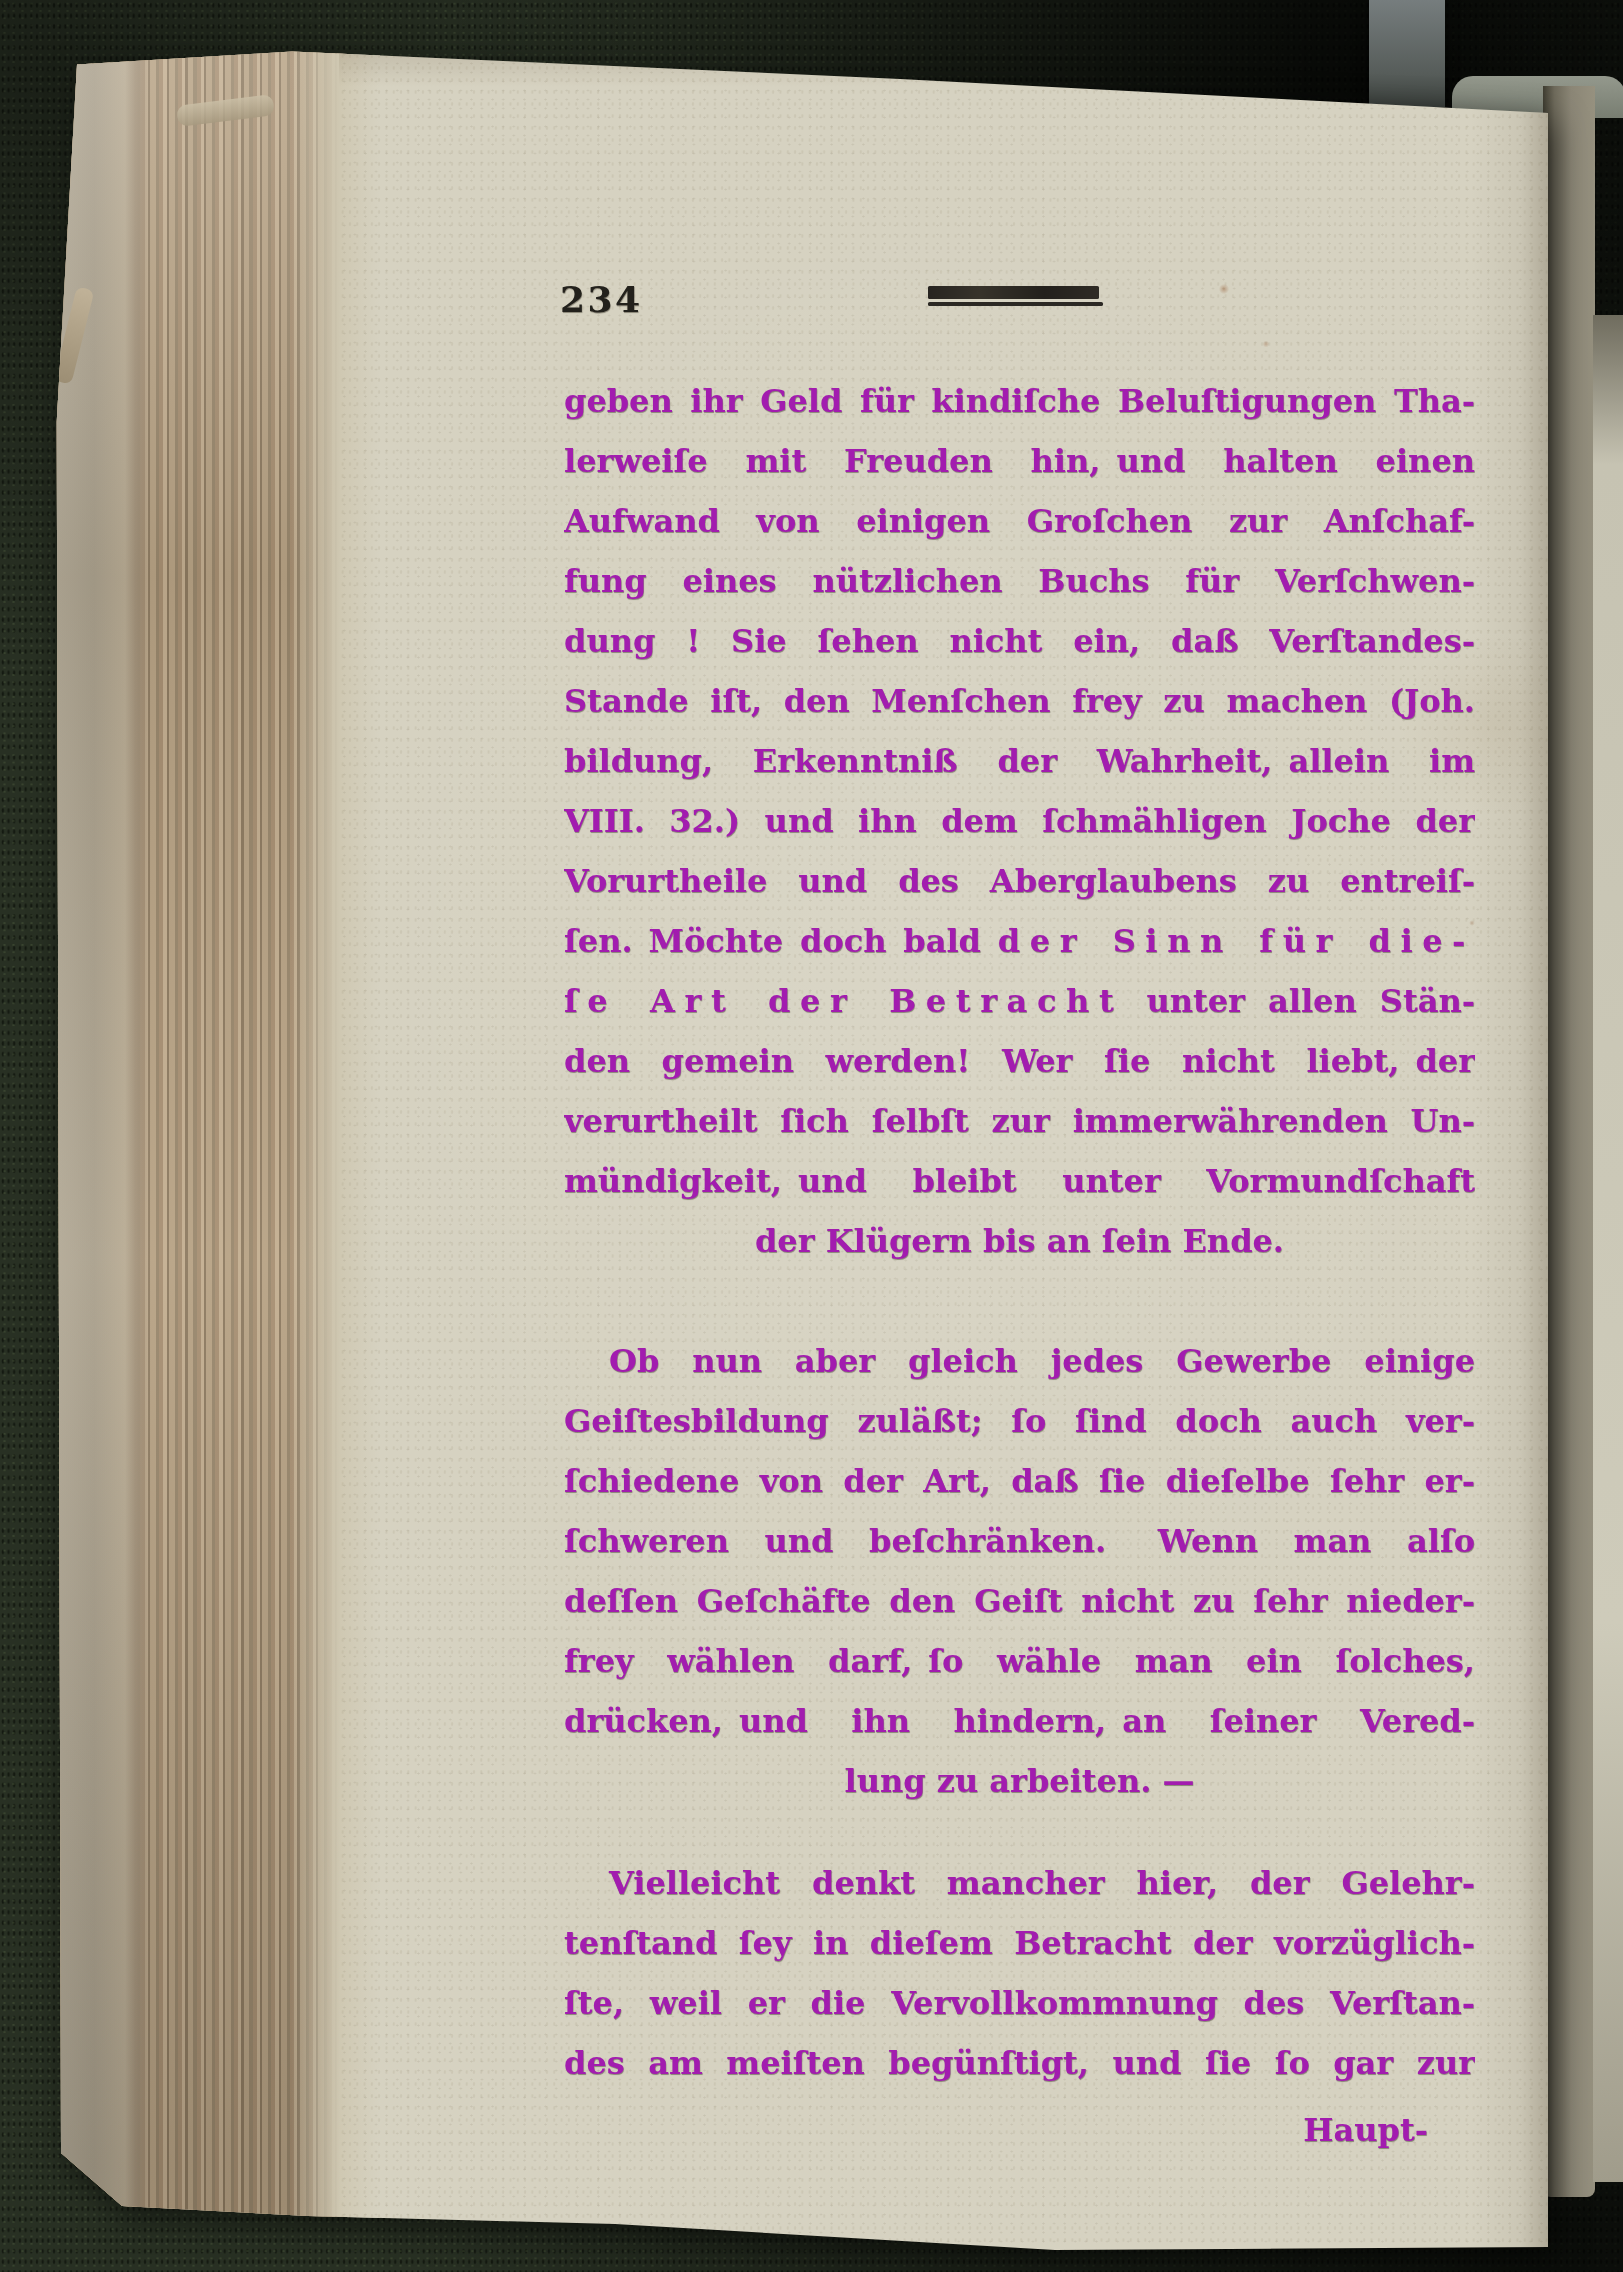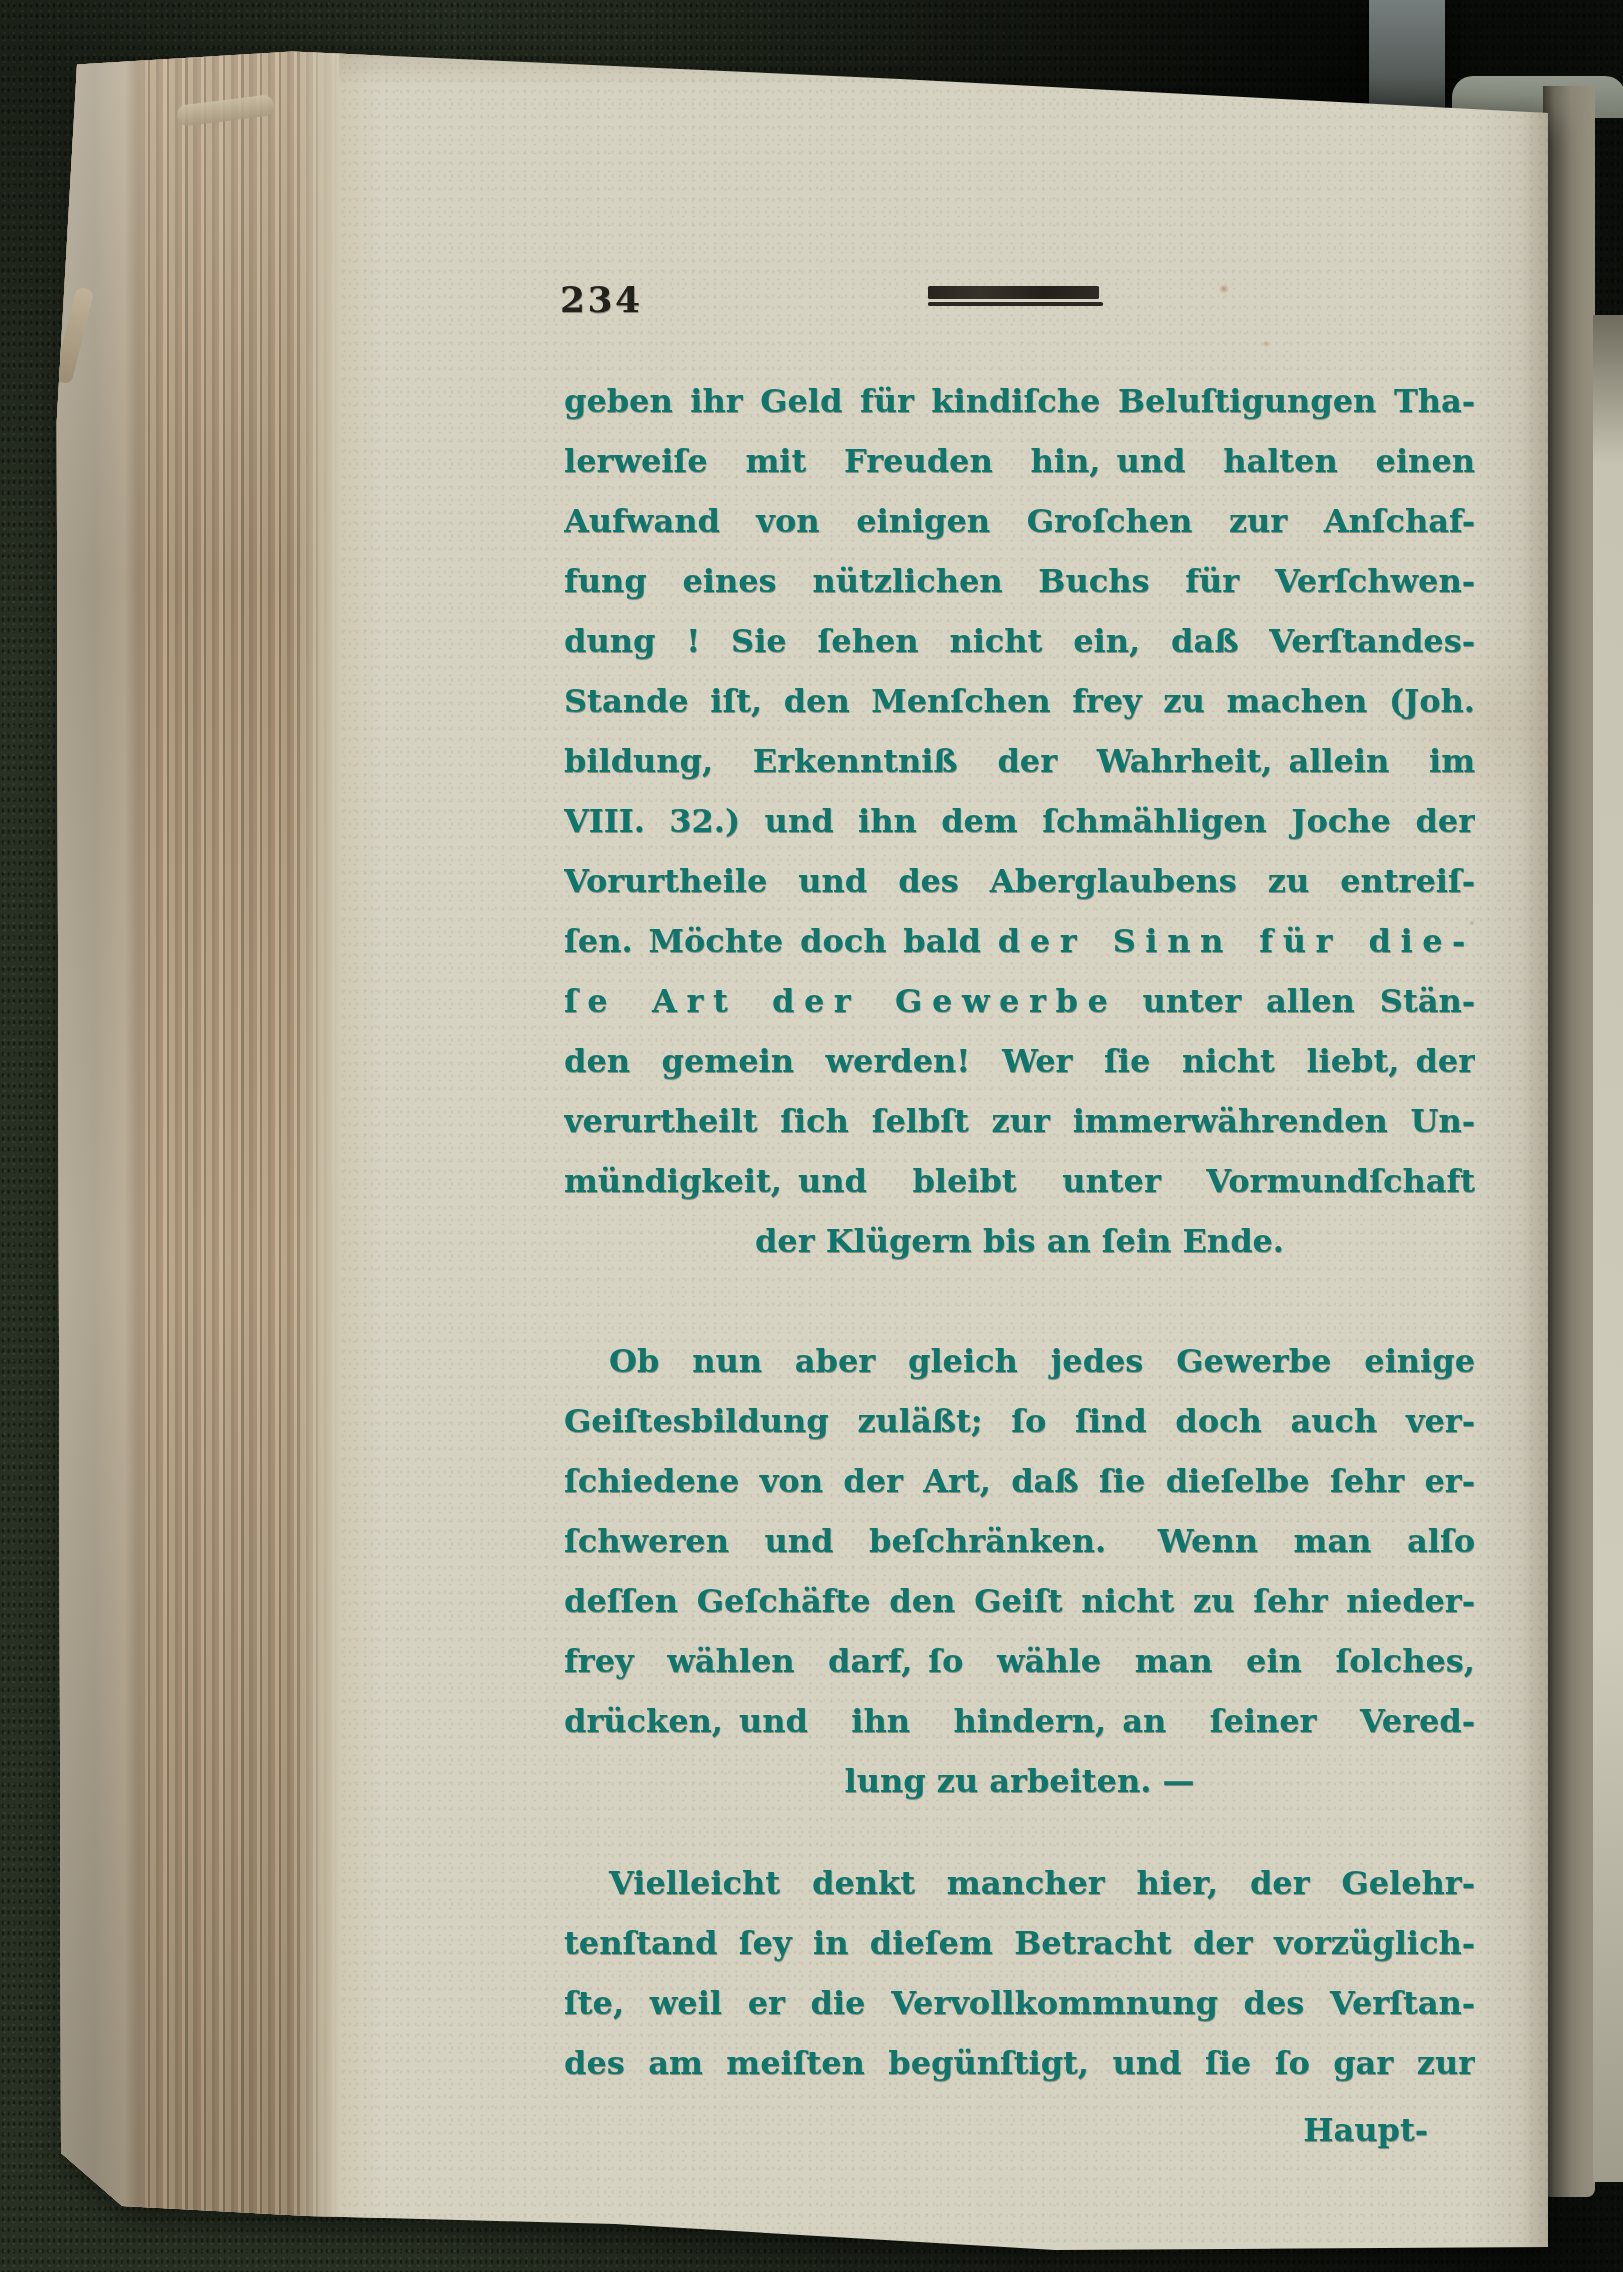--- a/index.html
+++ b/index.html
@@ -61,21 +61,21 @@
       radial-gradient(circle 4px at 1133px 873px, rgba(140,90,55,.35), rgba(140,90,55,0) 70%),
       radial-gradient(circle 114px at 1153px 674px, rgba(150,130,95,.12), rgba(150,130,95,0) 80%),
       radial-gradient(ellipse 568px 812px at 48% 42%, rgba(255,255,255,.08), rgba(255,255,255,0)),
       linear-gradient(180deg, rgba(125,110,85,.22), rgba(125,110,85,0) 37px),
       linear-gradient(to left, rgba(105,95,75,.35), rgba(105,95,75,.1) 28px, rgba(105,95,75,0) 77px),
       radial-gradient(rgba(125,115,90,.16) 0.8px, rgba(0,0,0,0) 1.5px),
       radial-gradient(rgba(165,155,130,.2) 0.8px, rgba(0,0,0,0) 1.5px);
     background-size:auto,auto,auto,auto,auto,auto,auto,auto,10.6px 9px,7.3px 12px;}
 
   
-  .print{color:#0f766e;text-shadow:0.5px 0.7px 0.7px rgba(35,30,20,.42);}
+  .print{color:#a21caf;text-shadow:0.5px 0.7px 0.7px rgba(35,30,20,.42);}
   .page-number{position:absolute;left:513px;top:228px;font-size:36px;font-weight:700;
     letter-spacing:2.4px;color:#23211c;}
   .header-rule{position:absolute;left:881px;top:236px;width:175px;}
   .rule-thick{width:171px;height:13px;border-radius:1.6px;
     background:linear-gradient(90deg,#272420,#37332b 30%,#23201c 68%,#2f2b25);}
   .rule-thin{width:175px;height:4px;margin-top:3.2px;border-radius:1.6px;background:#2b2823;}
 
   .body-text{position:absolute;left:517px;top:321px;width:911px;font-size:32px;font-weight:700;}
   .para + .para{margin-top:60px;}
   .para:nth-child(3){margin-top:42px;}
@@ -120,21 +120,21 @@
             <div class="line"><span>geben ihr Geld für kindiſche Beluſtigungen Tha-</span></div>
             <div class="line"><span>lerweiſe mit Freuden hin, und halten einen</span></div>
             <div class="line"><span>Aufwand von einigen Groſchen zur Anſchaf-</span></div>
             <div class="line"><span>fung eines nützlichen Buchs für Verſchwen-</span></div>
             <div class="line"><span>dung !  Sie ſehen nicht ein, daß Verſtandes-</span></div>
             <div class="line"><span>Stande iſt, den Menſchen frey zu machen (Joh.</span></div>
             <div class="line"><span>bildung, Erkenntniß der Wahrheit, allein im</span></div>
             <div class="line"><span>VIII. 32.) und ihn dem ſchmähligen Joche der</span></div>
             <div class="line"><span>Vorurtheile und des Aberglaubens zu entreiſ-</span></div>
             <div class="line"><span>ſen. Möchte doch bald </span><span class="gesperrt">der Sinn für die-</span></div>
-            <div class="line"><span class="gesperrt">ſe Art der Gewerbe</span><span> unter allen Stän-</span></div>
+            <div class="line"><span class="gesperrt">ſe Art der Betracht</span><span> unter allen Stän-</span></div>
             <div class="line"><span>den gemein werden! Wer ſie nicht liebt, der</span></div>
             <div class="line"><span>verurtheilt ſich ſelbſt zur immerwährenden Un-</span></div>
             <div class="line"><span>mündigkeit, und bleibt unter Vormundſchaft</span></div>
             <div class="line nojust"><span>der Klügern bis an ſein Ende.</span></div>
           </div>
           <div class="para">
             <div class="line indent"><span>Ob nun aber gleich jedes Gewerbe einige</span></div>
             <div class="line"><span>Geiſtesbildung zuläßt; ſo ſind doch auch ver-</span></div>
             <div class="line"><span>ſchiedene von der Art, daß ſie dieſelbe ſehr er-</span></div>
             <div class="line"><span>ſchweren und beſchränken.  Wenn man alſo</span></div>

